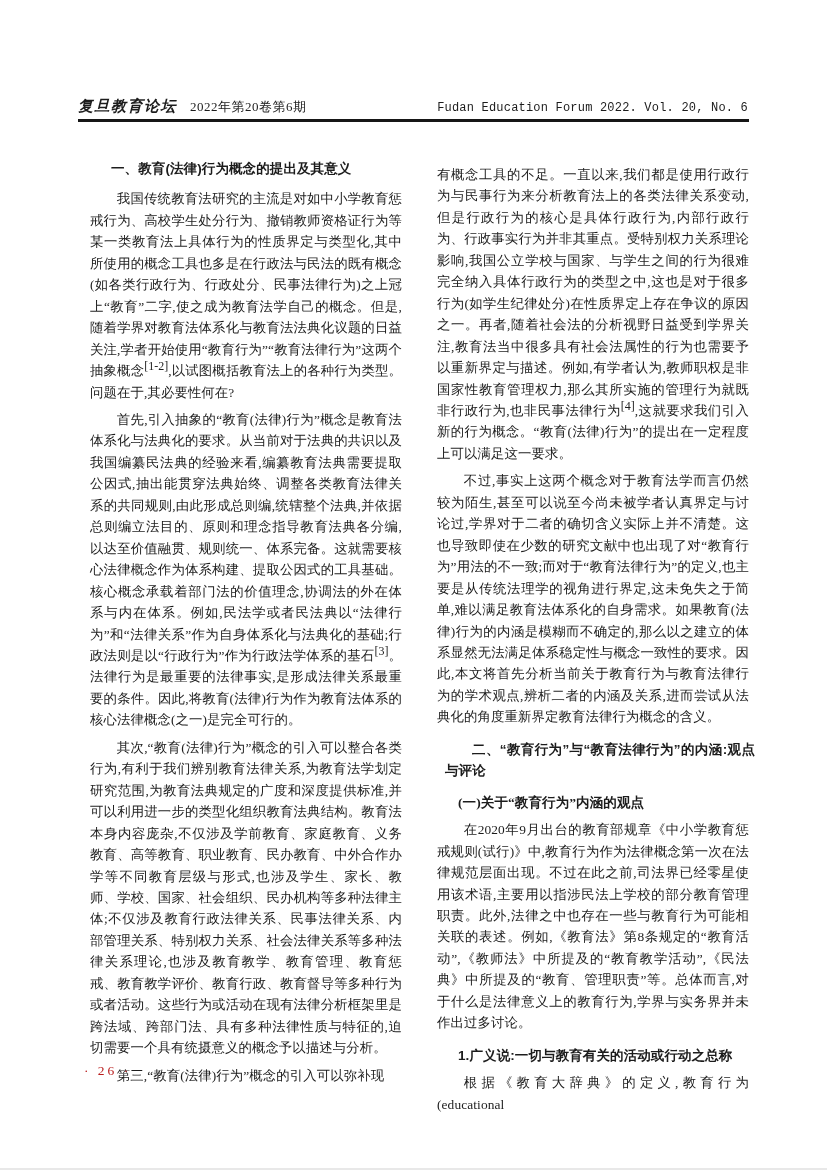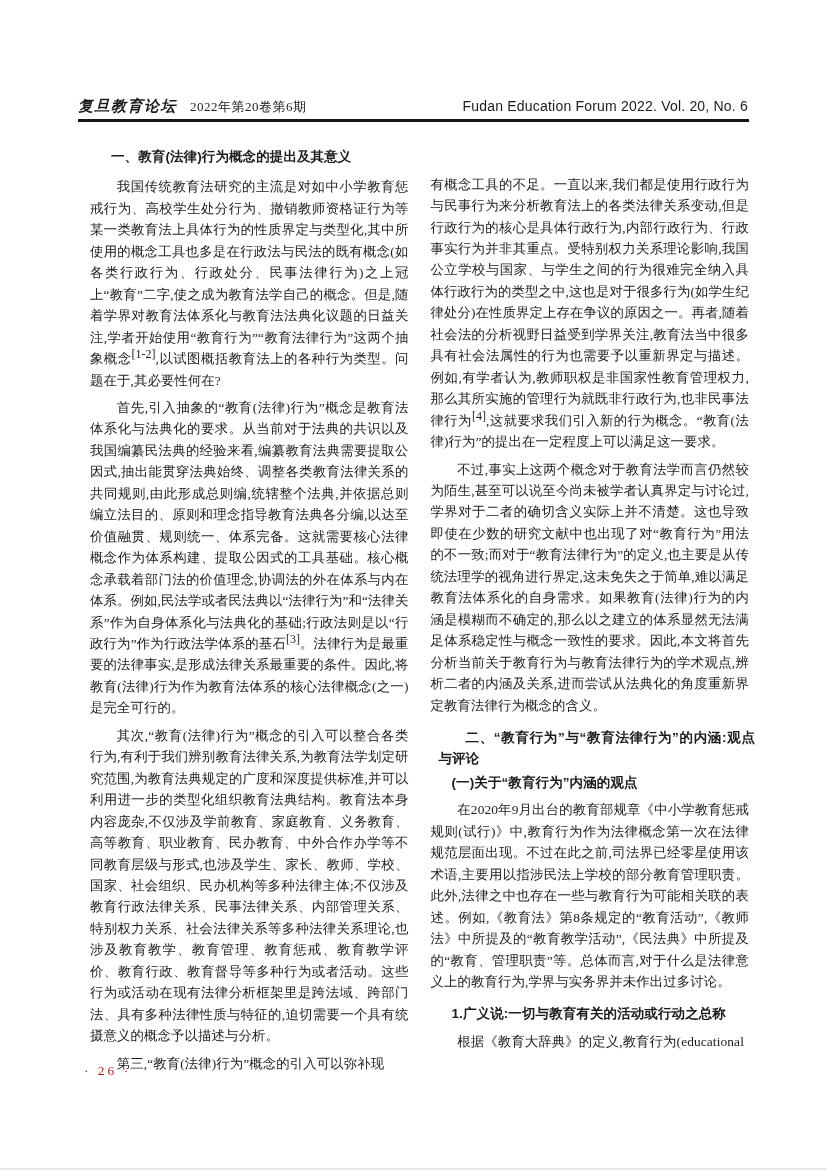--- a/index.html
+++ b/index.html
@@ -11,46 +11,46 @@
   
   .header{
     position:absolute;top:97px;left:78px;width:670px;
     display:flex;justify-content:space-between;align-items:baseline;
   }
   .journal-cn{
     font-weight:700;font-style:italic;font-size:15px;letter-spacing:1.5px;
   }
   .issue-cn{font-size:13px;margin-left:9px;letter-spacing:0.5px;}
   .journal-en{
-    font-family:Liberation Sans, sans-serif;
-    font-size:14px;letter-spacing:0.2px;
+    font-family:Liberation Mono, monospace;
+    font-size:12px;letter-spacing:0.2px;
   }
   .header-rule{
     position:absolute;top:119px;left:78px;width:671px;height:3px;background:#161616;
   }
   
   .columns{
-    position:absolute;top:146px;left:84px;width:671px;
-    display:flex;gap:10px;align-items:center;
+    position:absolute;top:158px;left:84px;width:671px;
+    display:flex;gap:23px;
   }
   .col{
     width:331px;font-size:13.4px;line-height:21.45px;
     text-align:justify;letter-spacing:0.1px;
   }
   .col p{margin:6px;text-indent:2em;}
   .col p.cont{text-indent:0;}
   .col sup{font-size:12px;line-height:0;vertical-align:super;letter-spacing:0;}
   h2,h3,h4{
     font-family:"Liberation Sans","DejaVu Sans",sans-serif;
     font-weight:700;font-size:13.5px;line-height:21.45px;
     margin:0;text-indent:2em;text-align:justify;
   }
   h2.first{margin-bottom:9px;}
   h2.mid{margin-top:11px;margin-bottom:1px;margin-left:14px;}
-  h3.sub{margin-top:2px;}
+  h3.sub{margin-top:10px;font-family:Liberation Serif, serif;}
   h4.point{margin-top:11px;}
   
   .page-number{
     position:absolute;left:84px;top:1063px;
     font-size:13.5px;letter-spacing:3px;color:#b91c1c;
   }
   .footer{
     position:absolute;left:30px;top:1130px;width:780px;
     color:#b3b3b3;font-size:13.5px;letter-spacing:0.2px;
     font-family:"Liberation Serif","DejaVu Serif",serif;

